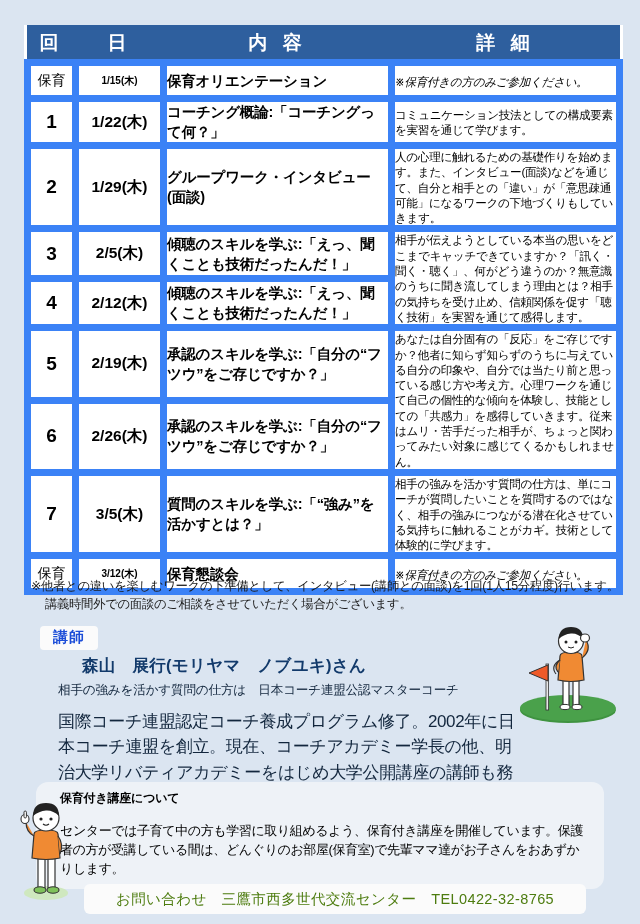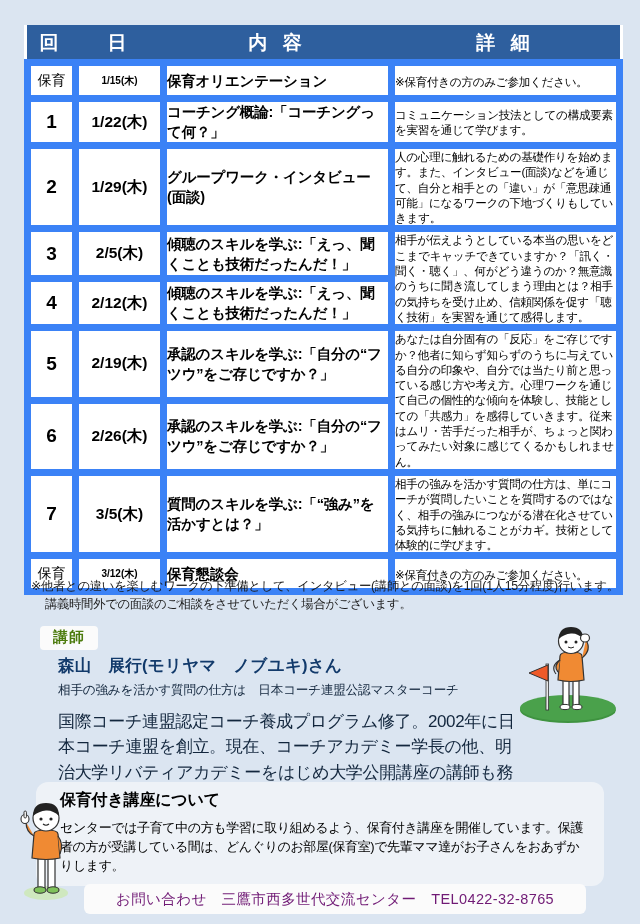--- a/index.html
+++ b/index.html
@@ -81,21 +81,21 @@
   td.c-detail {
     font-size: 11.6px;
     line-height: 1.32;
     padding: 4px 4px 4px 6px;
     vertical-align: top;
     letter-spacing: -0.3px;
   }
   td.c-detail.mid { vertical-align: middle; }
   tr.r-orient td { height: 27px; }
   tr.r-orient td.c-title { font-size: 14.5px; }
-  tr.r-orient td.c-detail { vertical-align: middle; padding-top: 2px; }
+  tr.r-orient td.c-detail { vertical-align: middle; padding-top: 2px; font-style: italic; }
 
   
   .note {
     position: absolute;
     left: 31px;
     top: 578px;
     width: 596px;
     font-size: 12.4px;
     line-height: 1.45;
     letter-spacing: -0.35px;
@@ -112,32 +112,33 @@
     height: 140px;
   }
   .lbl-box {
     display: inline-block;
     background: #fbfbfb;
     border-radius: 4px;
     padding: 2px 13px 3px 13px;
     font-size: 15px;
     font-weight: bold;
     letter-spacing: 1px;
-    color: #4d7c0f;
+    color: #1d4ed8;
   }
   .inst-body {
     padding-left: 18px;
     margin-top: 5px;
   }
   .inst-name {
     font-size: 16.5px;
     font-weight: bold;
     letter-spacing: 0.3px;
     color: #123a6b;
     margin-bottom: 4px;
+    margin-left: 24px;
   }
   .inst-cred {
     font-size: 12.6px;
     line-height: 1.55;
     letter-spacing: -0.2px;
     color: #12263d;
   }
   .inst-bio {
     font-size: 17px;
     line-height: 1.5;
@@ -152,24 +153,24 @@
     position: absolute;
     left: 36px;
     top: 782px;
     width: 568px;
     background: #eef2f7;
     border-radius: 12px;
     padding: 8px 12px 10px 24px;
     box-sizing: border-box;
   }
   .cc-title {
-    font-size: 16px;
+    font-size: 12px;
     font-weight: bold;
     letter-spacing: -0.2px;
-    margin-bottom: 7px;
+    margin-bottom: 14px;
   }
   .cc-body {
     font-size: 13px;
     line-height: 1.48;
     letter-spacing: -0.4px;
   }
 
   
   .contact {
     position: absolute;
@@ -177,21 +178,21 @@
     top: 884px;
     width: 502px;
     height: 30px;
     background: #fbfbfb;
     border-radius: 6px;
     display: flex;
     align-items: center;
     justify-content: center;
     font-size: 14.5px;
     letter-spacing: 0.4px;
-    color: #701a75;
+    color: #4d7c0f;
   }
 
   
   .illus { position: absolute; }
   .illus-golfer { left: 512px; top: 622px; width: 108px; height: 104px; }
   .illus-child  { left: 14px;  top: 798px; width: 64px;  height: 104px; }
 </style>
 </head>
 <body>
 

